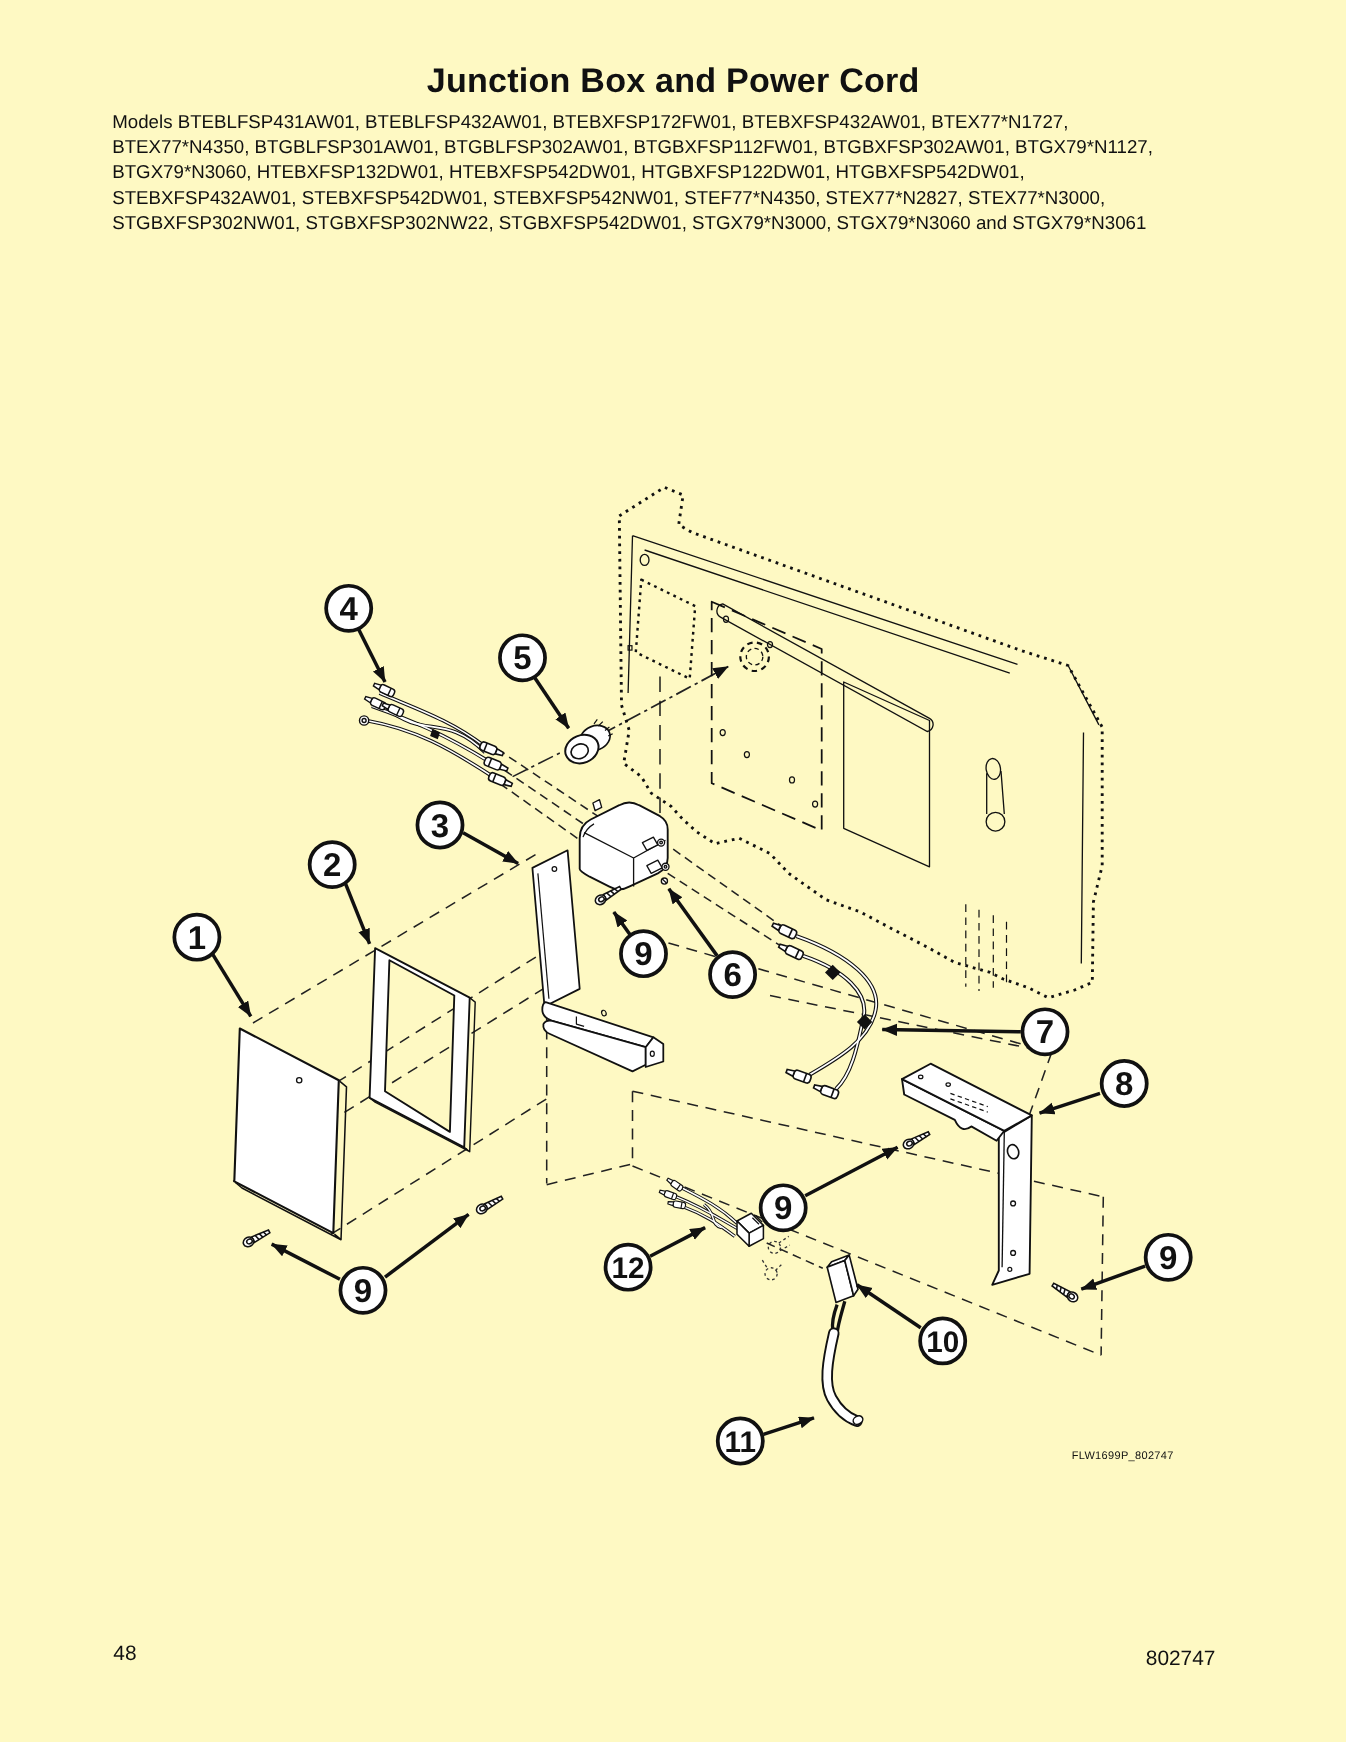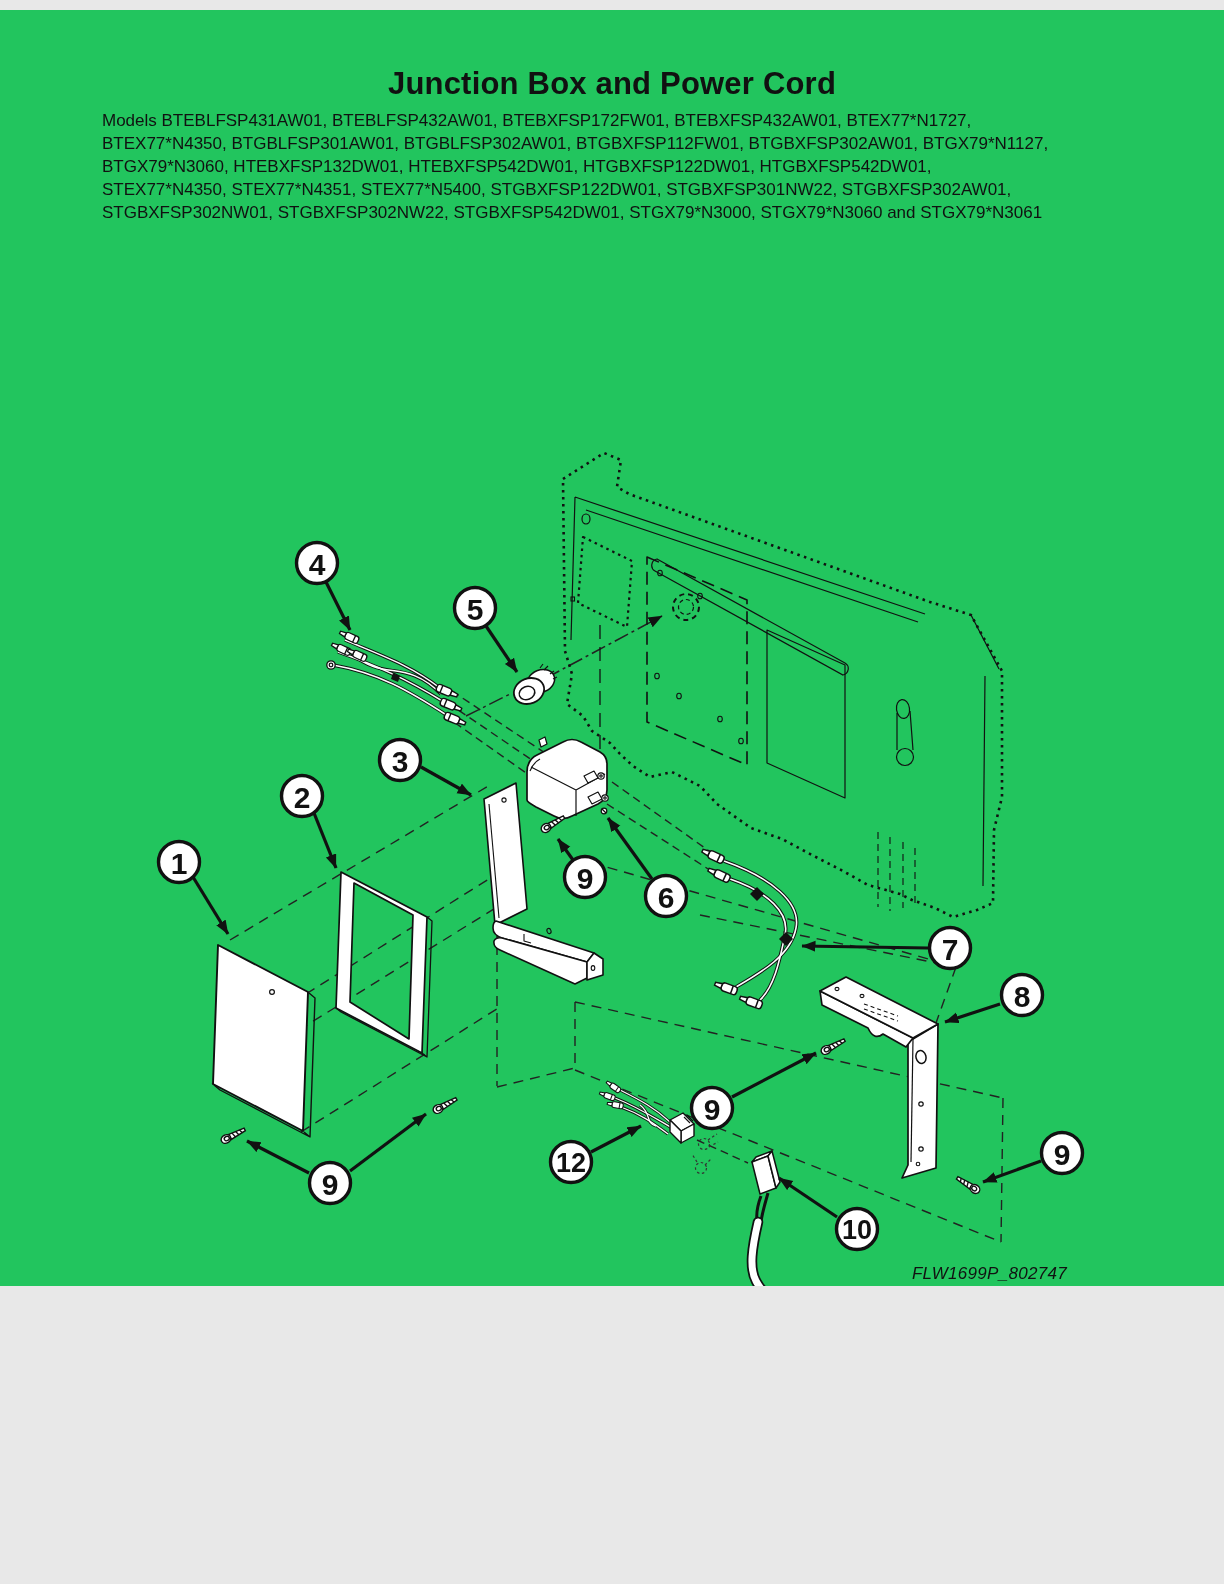--- a/index.html
+++ b/index.html
@@ -1,48 +1,48 @@
 <!DOCTYPE html>
 <html><head>
 <meta charset="utf-8">
 <style>
   html,body{margin:0;padding:0;background:#e8e8e8;}
   .page{
-    position:relative;width:1224px;height:1276px;background:#22c55e;
-    margin:10px auto;font-family:"Liberation Sans",sans-serif;color:#111;overflow:hidden;
+    position:relative;width:1224px;height:1584px;background:#fef9c3;
+    margin:0 auto;font-family:"Liberation Sans",sans-serif;color:#111;overflow:hidden;
   }
   .title{
     position:absolute;top:56px;left:0;width:100%;text-align:center;
     font-size:31px;font-weight:bold;letter-spacing:.2px;
   }
   .models{
     position:absolute;top:99px;left:102px;width:1020px;text-align:left;
     font-size:17px;line-height:23px;
   }
   .models div{white-space:nowrap;}
   svg.diagram{position:absolute;left:0;top:0;width:1224px;height:1584px;}
   .figcode{
-    position:absolute;top:1254px;right:157px;font-size:17px;letter-spacing:.3px;font-style:italic;
+    position:absolute;top:1318px;right:157px;font-size:10px;letter-spacing:.3px;
   }
   .footer-page{position:absolute;top:1493px;left:103px;font-size:19px;}
   .footer-copy{position:absolute;top:1498px;left:0;width:100%;text-align:center;font-size:15.5px;}
   .footer-doc{position:absolute;top:1498px;right:119px;font-size:19px;}
 </style>
 </head>
 <body>
 
 <div class="page">
 
   <div class="title">Junction Box and Power Cord</div>
 
   <div class="models">
     <div>Models BTEBLFSP431AW01, BTEBLFSP432AW01, BTEBXFSP172FW01, BTEBXFSP432AW01, BTEX77*N1727,</div>
     <div>BTEX77*N4350, BTGBLFSP301AW01, BTGBLFSP302AW01, BTGBXFSP112FW01, BTGBXFSP302AW01, BTGX79*N1127,</div>
     <div>BTGX79*N3060, HTEBXFSP132DW01, HTEBXFSP542DW01, HTGBXFSP122DW01, HTGBXFSP542DW01,</div>
-    <div>STEX77*N4350, STEX77*N4351, STEX77*N5400, STGBXFSP122DW01, STGBXFSP301NW22, STGBXFSP302AW01,</div>
+    <div>STEBXFSP432AW01, STEBXFSP542DW01, STEBXFSP542NW01, STEF77*N4350, STEX77*N2827, STEX77*N3000,</div>
     <div>STGBXFSP302NW01, STGBXFSP302NW22, STGBXFSP542DW01, STGX79*N3000, STGX79*N3060 and STGX79*N3061</div>
   </div>
 
   <svg class="diagram" viewBox="0 0 1224 1584">
     <defs>
       <marker id="ah" markerWidth="15" markerHeight="12" refX="13.5" refY="5.5" orient="auto" markerUnits="userSpaceOnUse">
         <path d="M0,0 L14,5.5 L0,11 Z" fill="#111"></path>
       </marker>
       <g id="screw" stroke="#111" stroke-width="1.4" fill="#fff">
         <path d="M4.6,-2.8 L21,-1.4 L21,1.4 L4.6,2.8 Z"></path>

